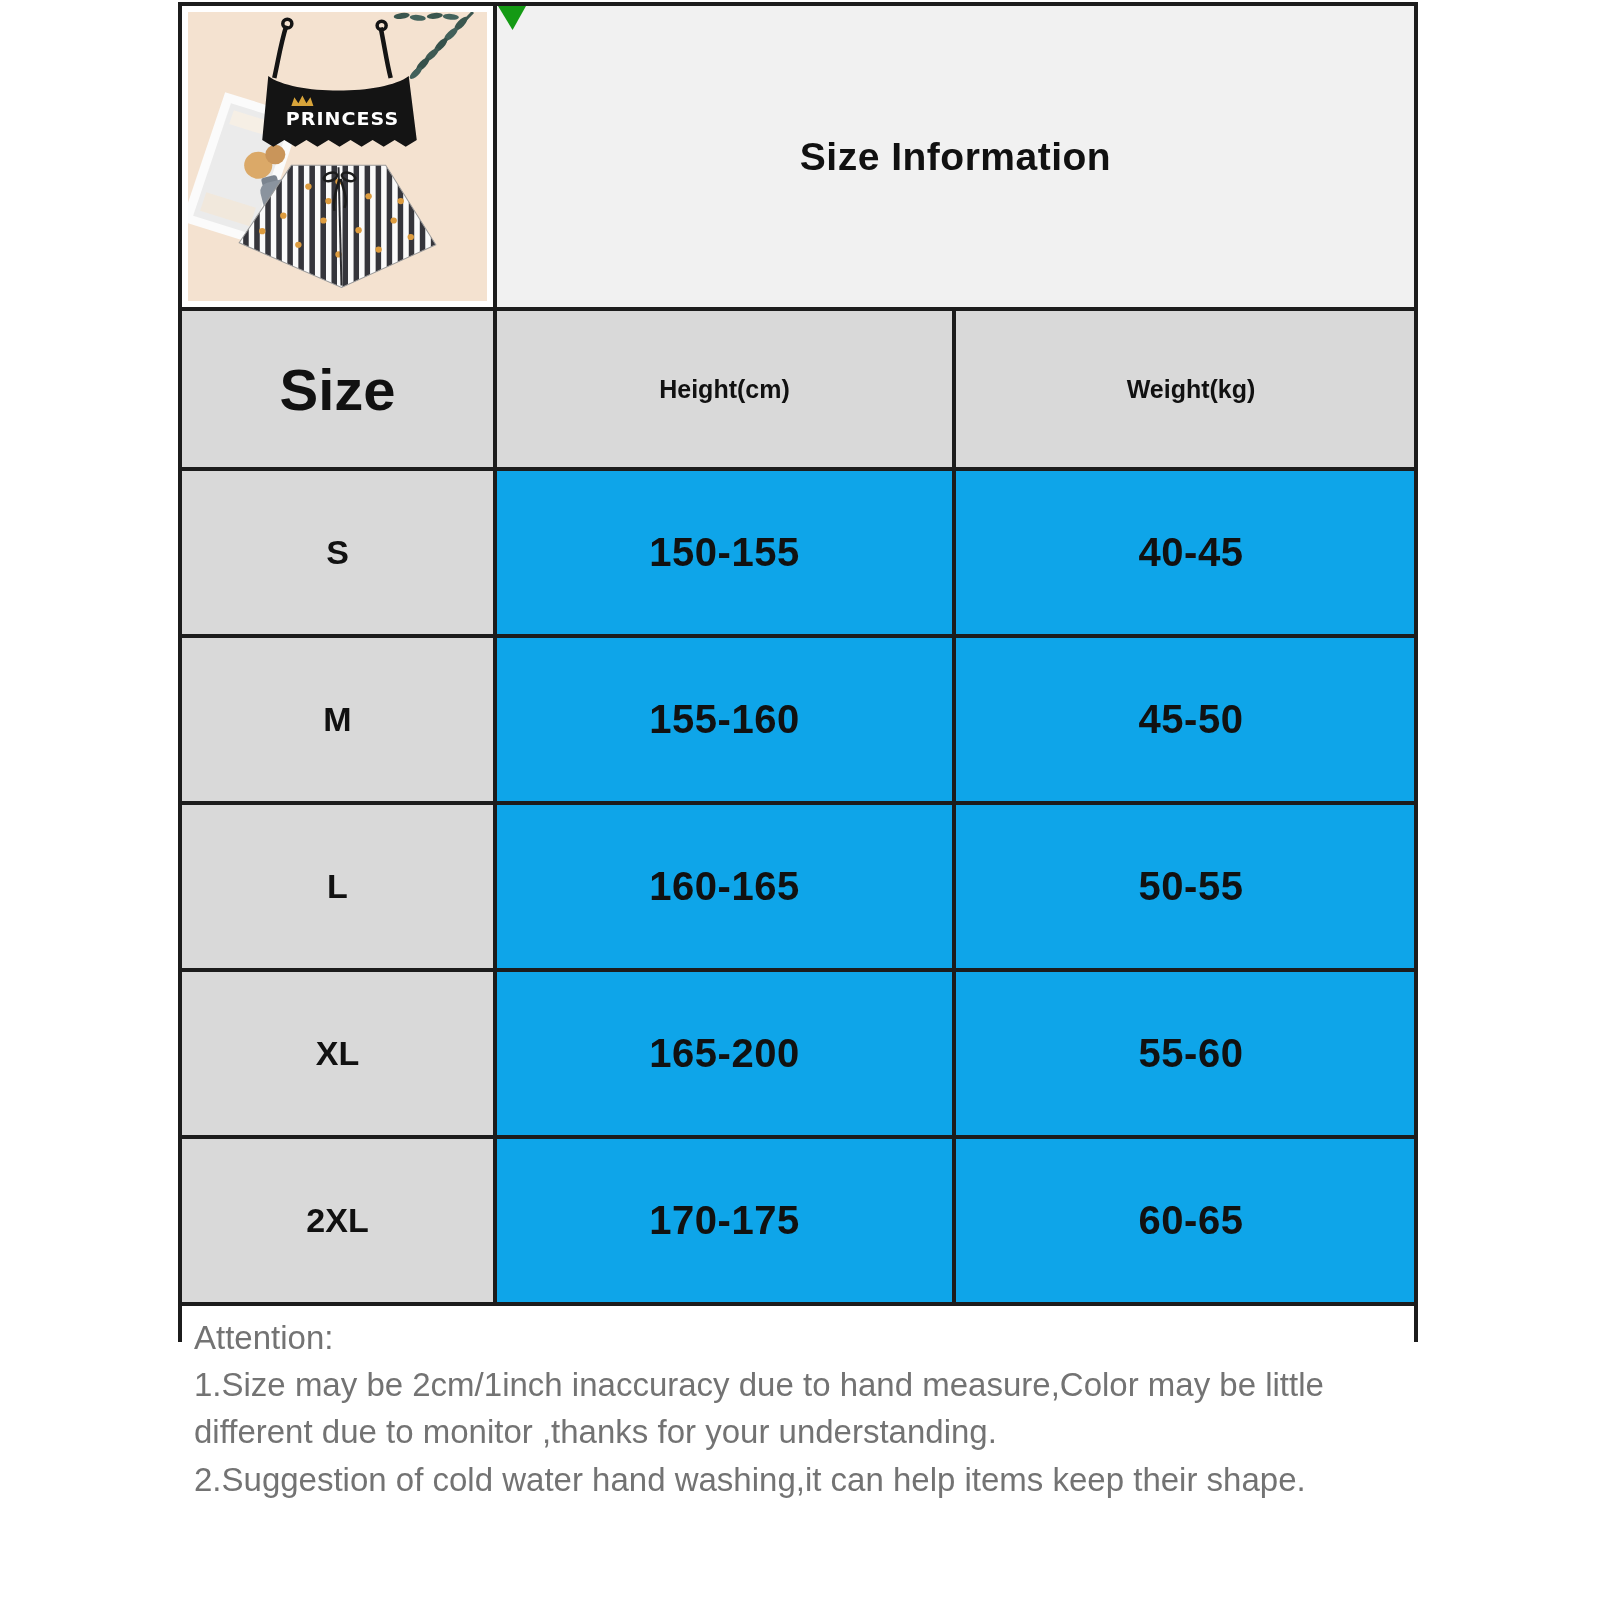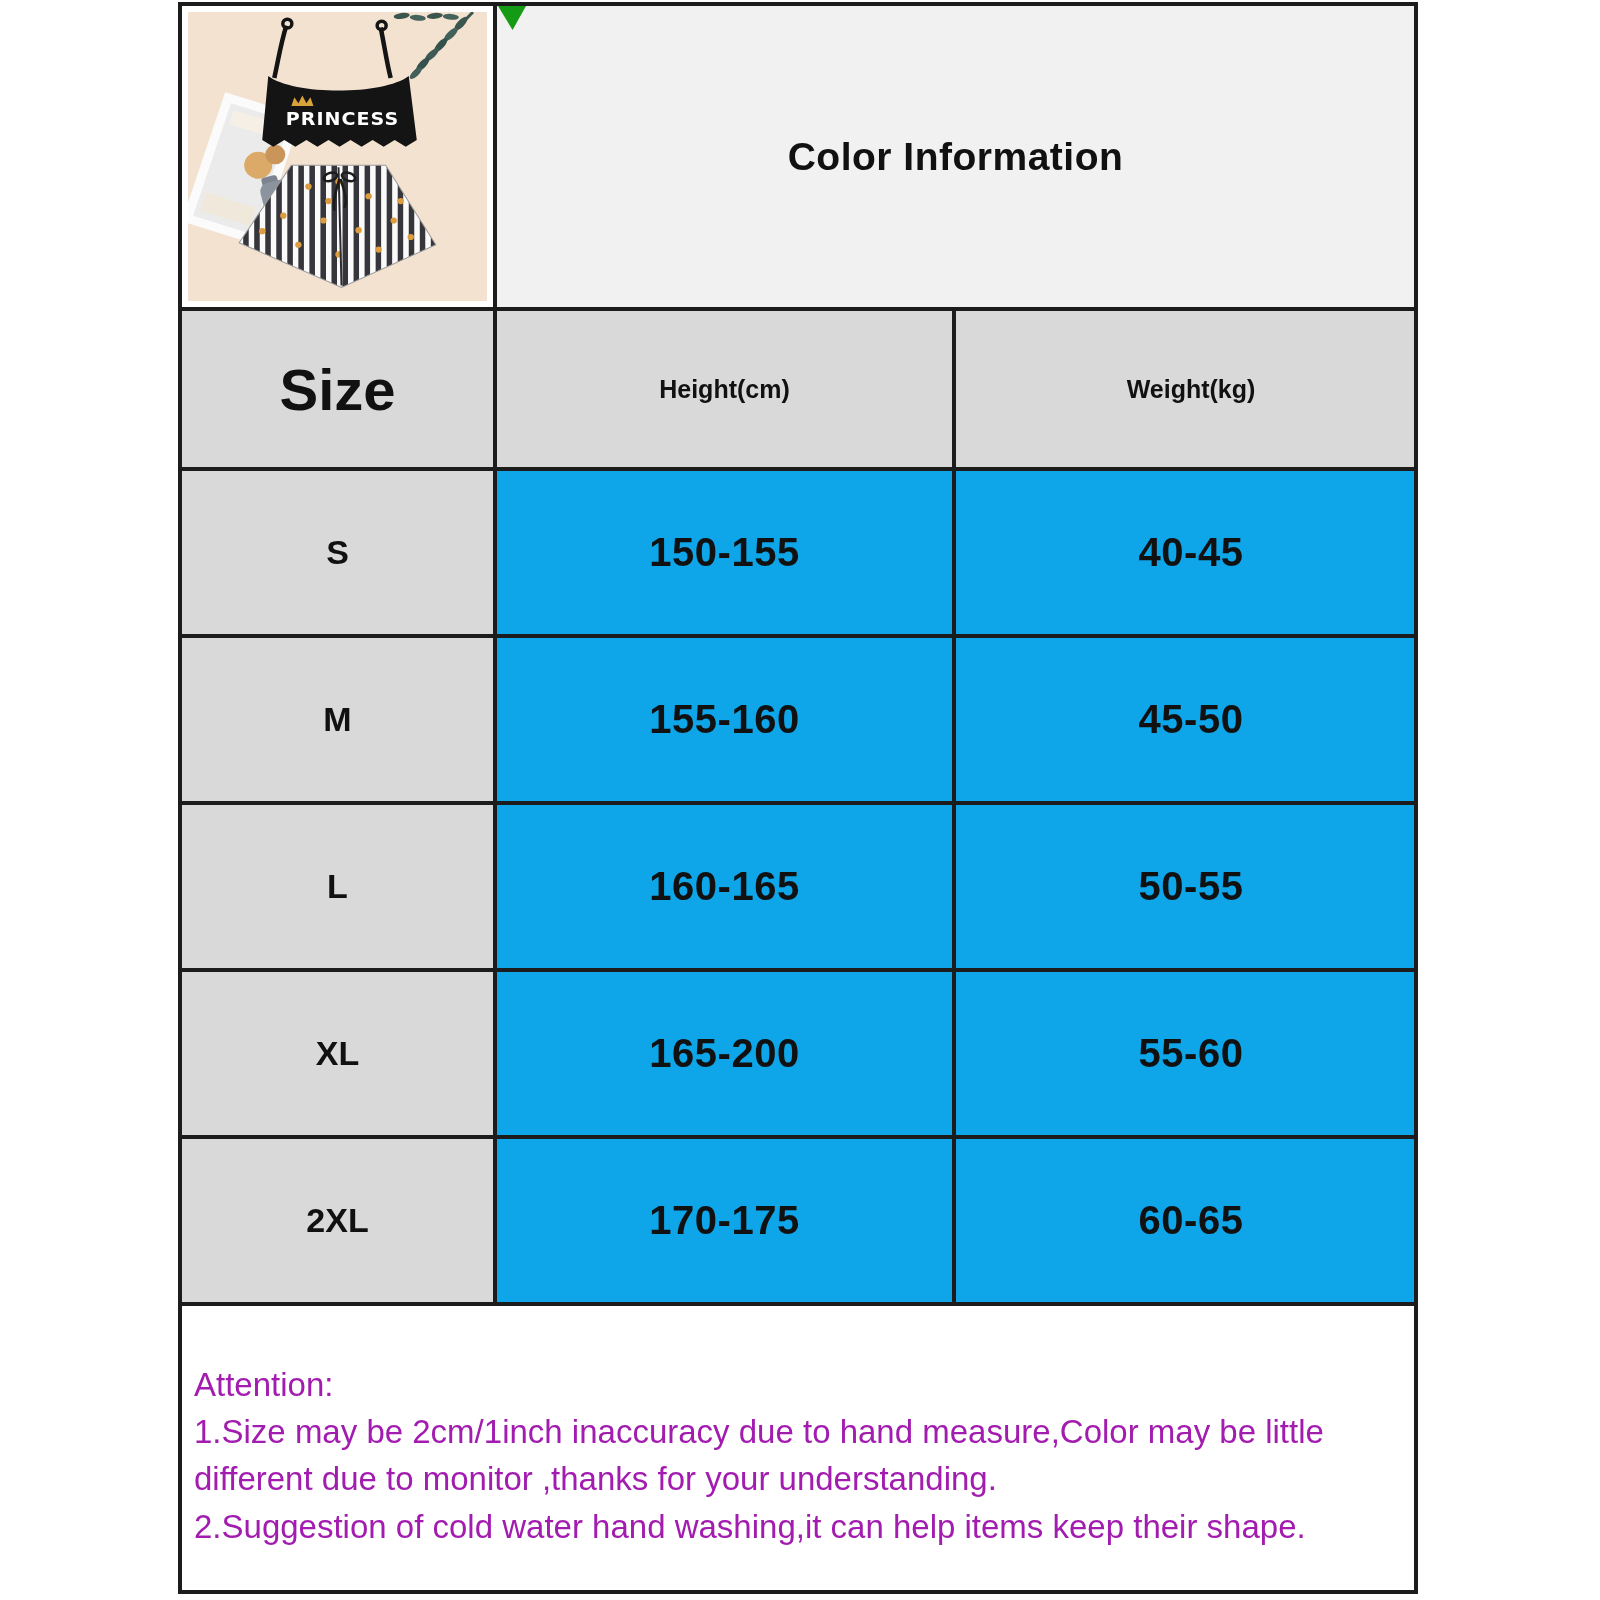--- a/index.html
+++ b/index.html
@@ -11,21 +11,21 @@
     background: #ffffff;
     font-family: "Liberation Sans", sans-serif;
     color: #111111;
     overflow: hidden;
   }
   .size-table {
     position: absolute;
     left: 178px;
     top: 2px;
     width: 1240px;
-    height: 1592px;
+    height: 1340px;
     border: 4px solid #1c1c1c;
     display: grid;
     grid-template-columns: 315px 459px 1fr;
     grid-template-rows: 305px 160px 167px 167px 167px 167px 167px 1fr;
   }
   .cell {
     border-right: 4px solid #1c1c1c;
     border-bottom: 4px solid #1c1c1c;
     display: flex;
     align-items: center;
@@ -64,22 +64,21 @@
   .attention-cell {
     grid-column: 1 / 4;
     background: #ffffff;
     border-right: none;
     border-bottom: none;
     display: block;
     text-align: left;
     padding: 8px 12px;
     font-size: 33px;
     line-height: 1.43;
-    color: #a21caf;
-    margin-top: 47px;
+    color: #737373;
   }
 </style>
 </head>
 <body>
 
 <div class="page">
   <div class="size-table">
 
     <div class="cell photo-cell">
       <svg viewBox="0 0 298 298" preserveAspectRatio="none" xmlns="http://www.w3.org/2000/svg">
@@ -159,21 +158,21 @@
             <ellipse cx="160" cy="170" rx="7" ry="4" transform="rotate(20 160 170)"></ellipse>
             <path d="M151,172 C147,185 144,196 146,205"></path>
             <path d="M152,172 C156,185 159,194 156,202"></path>
           </g>
         </g>
       </svg>
     </div>
 
     <div class="cell title-cell">
       <div class="corner-flag"></div>
-      <span>Color Information</span>
+      <span>Size Information</span>
     </div>
 
     <div class="cell head size-head">Size</div>
     <div class="cell head">Height(cm)</div>
     <div class="cell head last-col">Weight(kg)</div>
 
     <div class="cell size-cell">S</div>
     <div class="cell val-cell">150-155</div>
     <div class="cell val-cell last-col">40-45</div>
 

